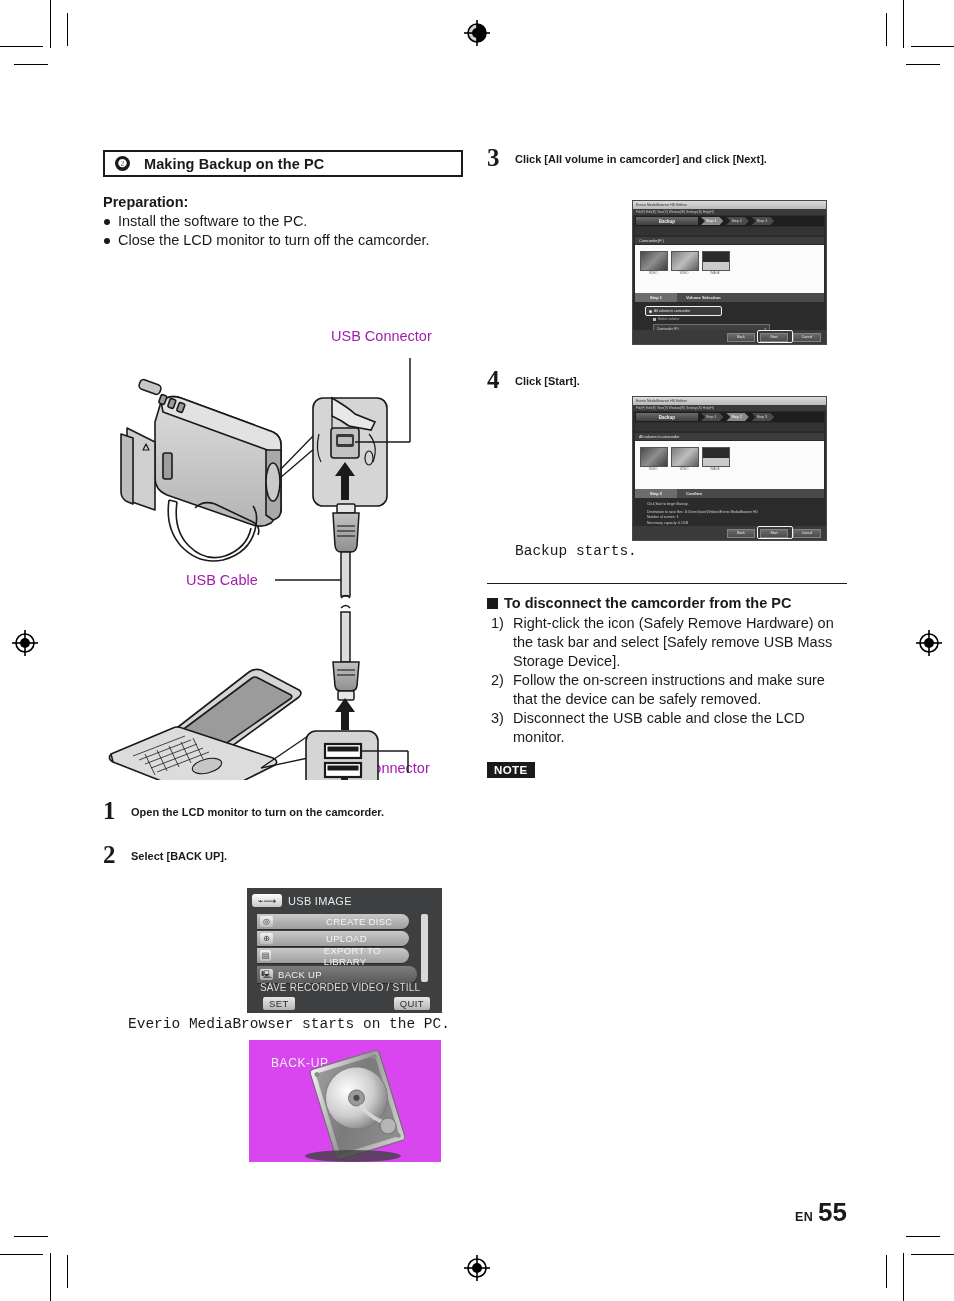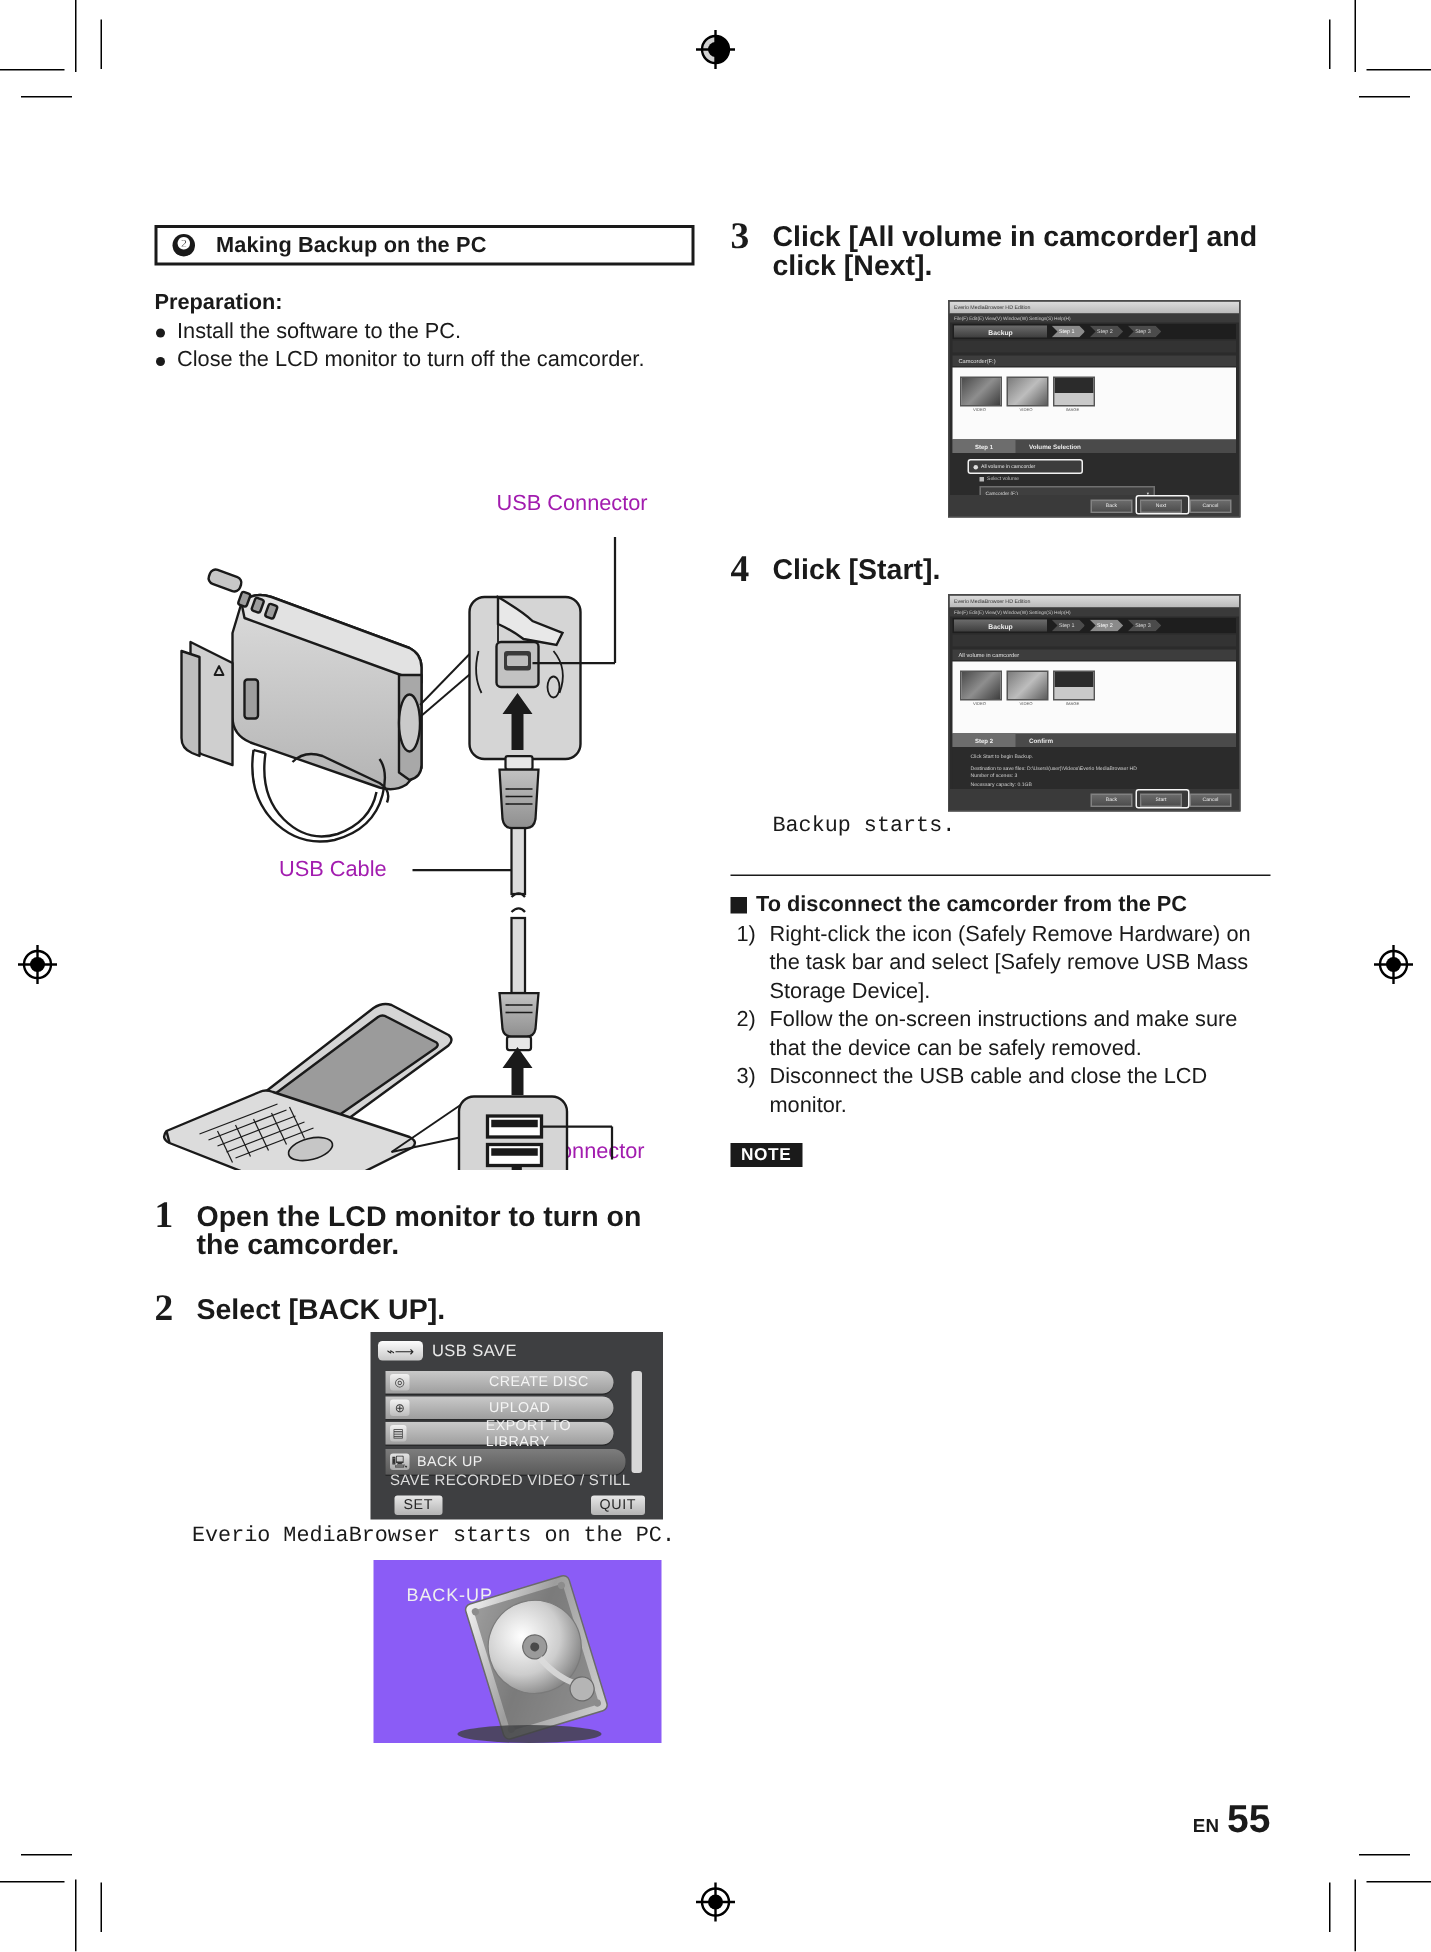--- a/index.html
+++ b/index.html
@@ -89,21 +89,21 @@
   .step { display: flex; align-items: flex-start; }
   .step-num {
     font-size: 25px;
     font-weight: bold;
     line-height: 20px;
     width: 28px;
     flex: 0 0 28px;
     font-family: "Liberation Serif", serif;
   }
   .step-txt {
-    font-size: 19px;
+    font-size: 11px;
     font-weight: bold;
     line-height: 18.5px;
     padding-top: 2px;
   }
   .plain {
     font-size: 14.5px;
     line-height: 19px;
     font-family: Liberation Mono, monospace;
   }
 
@@ -234,21 +234,21 @@
     padding: 0 6px; height: 13px;
     display:flex;align-items:center;
     border-radius: 2px;
     letter-spacing:.4px;
   }
   .lcd-btn.set  { left: 16px; }
   .lcd-btn.quit { right: 12px; }
 
   .lcd-backup {
     width: 192px; height: 122px;
-    background: #8b5cf6;
+    background: #d946ef;
     position: relative;
     overflow: hidden;
   }
   .lcd-backup .bu-title {
     position: absolute; left: 22px; top: 16px;
     color: #efefef; font-size: 12px; letter-spacing: .6px;
   }
 
   
   .sw {
@@ -626,21 +626,21 @@
     </div>
     <div class="step" style="margin-top:23px;">
       <div class="step-num">2</div>
       <div class="step-txt">Select [BACK UP].</div>
     </div>
   </div>
 
   <div class="lcd-menu" style="position:absolute;left:247px;top:888px;">
     <div class="titlerow">
       <span class="usbicon">⌁⟶</span>
-      <span class="usbtitle">USB SAVE</span>
+      <span class="usbtitle">USB IMAGE</span>
     </div>
 
     <div class="lcd-item" style="top:26px;">
       <span class="ico">◎</span>
       <span class="txt">CREATE DISC</span>
     </div>
     <div class="lcd-item" style="top:43px;">
       <span class="ico">⊕</span>
       <span class="txt">UPLOAD</span>
     </div>

